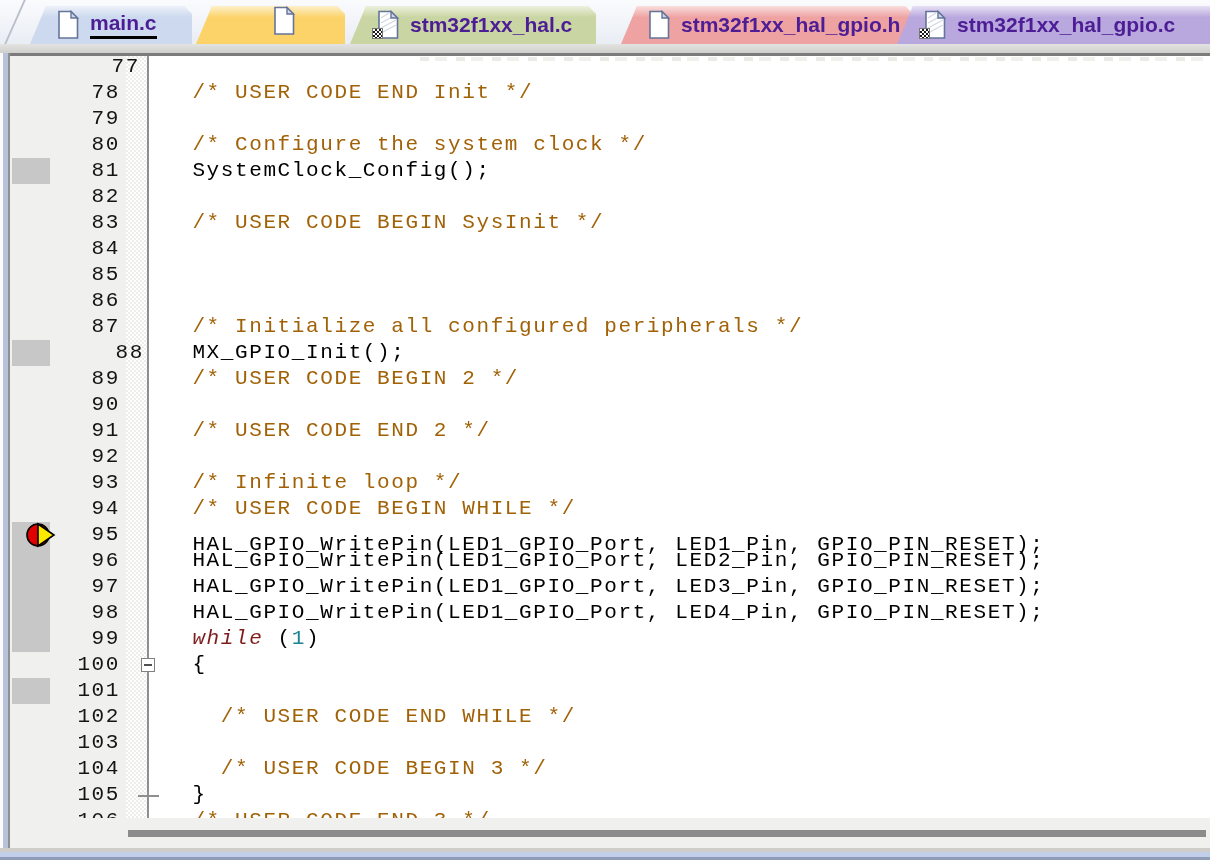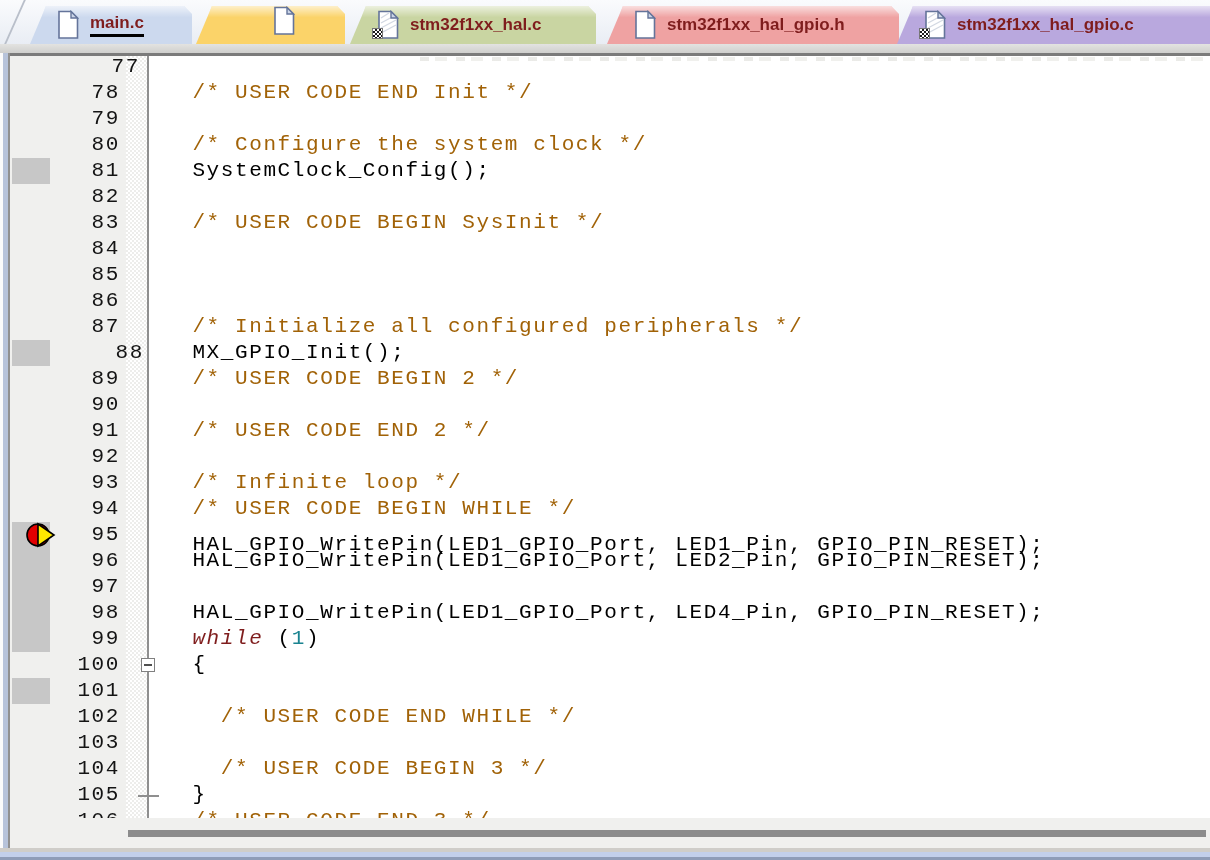--- a/index.html
+++ b/index.html
@@ -17,21 +17,21 @@
     position:absolute;left:14px;top:-4px;width:26px;height:52px;
     border-left:2px solid #b9bfca;transform:skewX(-24deg);
   }
   .tab{
     position:absolute;top:6px;height:38px;box-sizing:border-box;
     display:flex;align-items:center;gap:10px;padding-left:26px;
     clip-path:polygon(16px 0,calc(100% - 8px) 0,100% 8px,100% 100%,0 100%);
   }
   .tab.last{clip-path:polygon(16px 0,100% 0,100% 100%,0 100%);}
   .tab .hl{position:absolute;inset:0;background:linear-gradient(180deg,rgba(255,255,255,.65) 0,rgba(255,255,255,0) 30%);pointer-events:none;}
-  .tab-label{font-size:17px;font-weight:700;color:#7f1d1d;white-space:nowrap;position:relative;}
+  .tab-label{font-size:21px;font-weight:700;color:#4c1d95;white-space:nowrap;position:relative;}
   .tab.selected .tab-label{border-bottom:3px solid #000;padding-bottom:1px;}
   .doc-icon{position:relative;width:24px;height:30px;flex:none;}
   .doc-icon svg{display:block;}
   .badge{
     position:absolute;left:-4px;bottom:1px;width:11px;height:11px;
     background:repeating-conic-gradient(#1a1a1a 0 25%,#fff 0 50%);
     background-size:4px 4px;border:1px solid #777;box-sizing:border-box;
   }
   
   #under-tab-strip{position:absolute;left:0;top:44px;width:1210px;height:9px;
@@ -118,21 +118,21 @@
             <path d="M5 13 L18 6"></path>
             <path d="M5 18 L20 10"></path>
             <path d="M5 23 L20 15"></path>
           </g>
           <path d="M15 1.5 l6.5 6.5 h-6.5 z" fill="#ccd6e8" stroke="#64749a" stroke-width="1.4"></path>
         </svg>
         <span class="badge"></span>
       </span>
       <span class="tab-label">stm32f1xx_hal.c</span>
     </div>
-    <div class="tab" style="left: 607px; width: 292px; background: rgb(239, 162, 162);">
+    <div class="tab" style="left: 621px; width: 292px; background: rgb(239, 162, 162);">
       <span class="hl"></span>
       <span class="doc-icon">
         <svg width="24" height="30" viewBox="0 0 24 30">
           <path d="M3 1.5 h12 l6.5 6.5 v20 h-18.5 z" fill="#ffffff" stroke="#64749a" stroke-width="1.6"></path>
           <path d="M15 1.5 l6.5 6.5 h-6.5 z" fill="#ccd6e8" stroke="#64749a" stroke-width="1.4"></path>
         </svg>
       </span>
       <span class="tab-label">stm32f1xx_hal_gpio.h</span>
     </div>
     <div class="tab last" style="left: 897px; width: 313px; background: rgb(185, 168, 222);">
@@ -248,20 +248,21 @@
       <span class="line-num">95</span>
     </div>
     <div class="code-row" style="top: 476px;"><span>  HAL_GPIO_WritePin(LED1_GPIO_Port, LED1_Pin, GPIO_PIN_RESET);</span></div>
     <div class="gut-row" style="top: 492px;">
       <span class="line-num">96</span>
     </div>
     <div class="code-row" style="top: 492px;"><span>  HAL_GPIO_WritePin(LED1_GPIO_Port, LED2_Pin, GPIO_PIN_RESET);</span></div>
     <div class="gut-row" style="top: 518px;">
       <span class="line-num">97</span>
     </div>
+    <div class="code-row" style="top: 518px;"><span>  HAL_GPIO_WritePin(LED1_GPIO_Port, LED3_Pin, GPIO_PIN_RESET);</span></div>
     <div class="gut-row" style="top: 544px;">
       <span class="line-num">98</span>
     </div>
     <div class="code-row" style="top: 544px;"><span>  HAL_GPIO_WritePin(LED1_GPIO_Port, LED4_Pin, GPIO_PIN_RESET);</span></div>
     <div class="gut-row" style="top: 570px;">
       <span class="line-num">99</span>
     </div>
     <div class="code-row" style="top: 570px;"><span>  </span><span class="seg-k">while</span><span> (</span><span class="seg-n">1</span><span>)</span></div>
     <div class="gut-row" style="top: 596px;">
       <span class="line-num">100</span>

